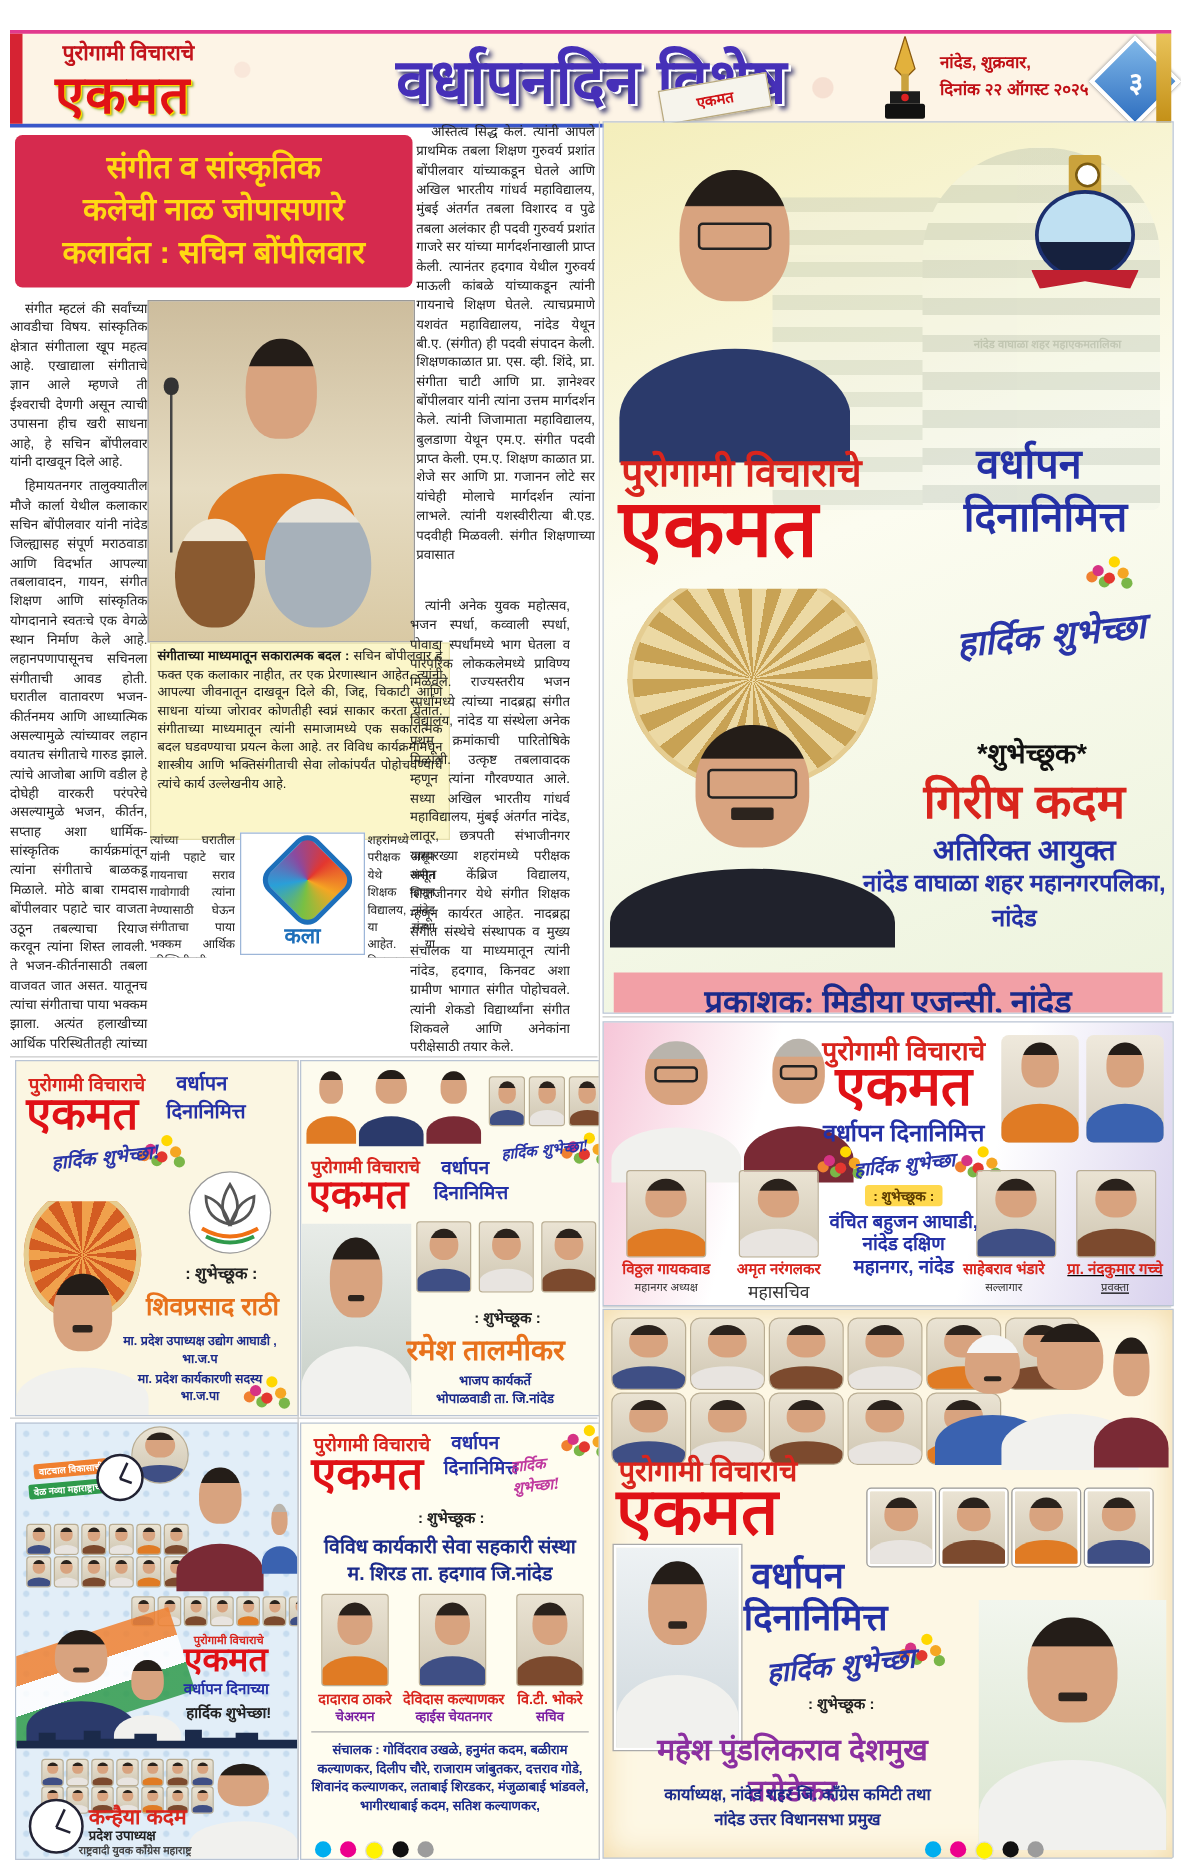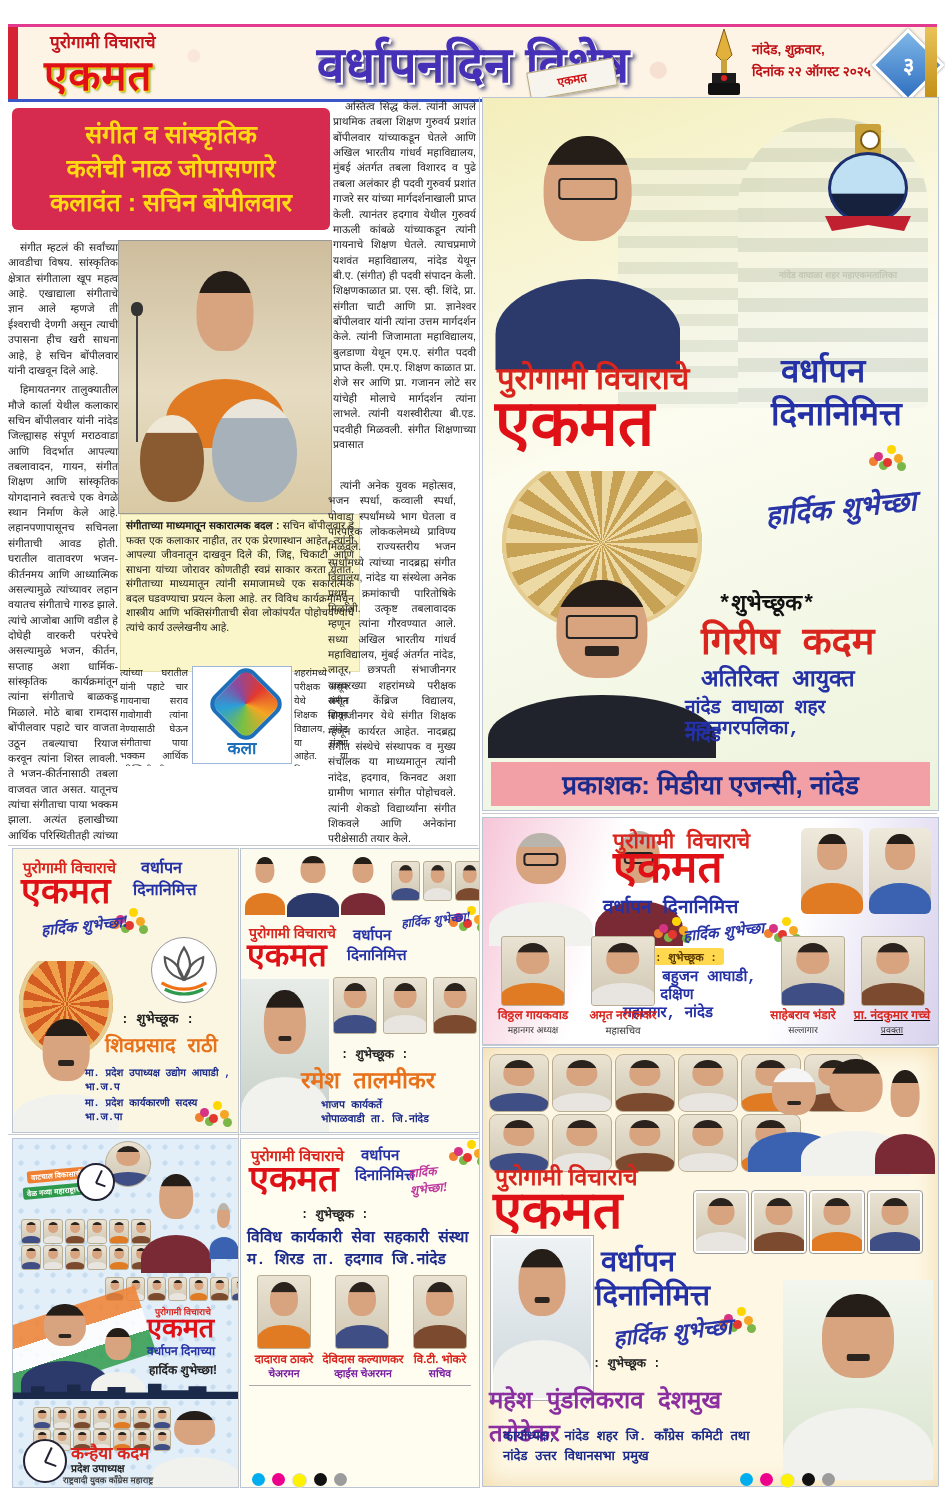--- a/index.html
+++ b/index.html
@@ -1,19 +1,19 @@
 <!DOCTYPE html>
 <html><head>
 <meta charset="utf-8">
 <style>
   html,body{margin:0;padding:0;background:#ffffff;}
   .page{position:relative;width:945px;height:1490px;background:#fff;overflow:hidden;
         font-family:"Liberation Sans","DejaVu Sans",sans-serif;border-radius:17px;}
   .abs{position:absolute;}
-  .ctr{font-family:Liberation Mono, monospace;}
+  .ctr{text-align:center;}
   .hairline-v{position:absolute;width:1px;background:#c9c9c9;}
   .hairline-h{position:absolute;height:1px;background:#c9c9c9;}
 
   
   .masthead{position:absolute;left:8px;top:24px;width:929px;height:72px;
     background:radial-gradient(circle at 20% 40%,#f9e7da 0 6px,transparent 7px),
                radial-gradient(circle at 70% 60%,#f6e0d2 0 8px,transparent 9px),#fdf4e6;
     border-top:3px solid #e23a8e;border-bottom:3px solid #3a57c9;}
   .mh-leftbar{position:absolute;left:0;top:0;width:10px;height:100%;background:#d62333;}
   .mh-goldbar{position:absolute;right:0;top:0;width:12px;height:100%;background:linear-gradient(#e9c35a,#c38f16);}
@@ -104,22 +104,22 @@
   .bldg .b2{position:absolute;left:120px;top:0;width:190px;height:290px;border-radius:50% 50% 6px 6px/30% 30% 6px 6px;
             background:repeating-linear-gradient(#aeb9ac 0 14px,#eef2e9 14px 30px);}
   .bldg .lbl{position:absolute;left:130px;top:150px;width:180px;text-align:center;font-size:9px;color:#5a6a58;font-weight:bold;}
   .emblem{position:absolute;left:342px;top:26px;width:86px;height:110px;}
   .emblem .tower{position:absolute;left:30px;top:0;width:26px;height:34px;background:#caa23c;border-radius:3px 3px 0 0;}
   .emblem .tower::before{content:"";position:absolute;left:5px;top:6px;width:16px;height:16px;border-radius:50%;background:#fff;border:2px solid #7a5a10;}
   .emblem .ring{position:absolute;left:3px;top:28px;width:74px;height:66px;border-radius:50%;border:3px solid #1c2f6e;
                 background:linear-gradient(#bfe0f2 58%,#16213e 59%);}
   .emblem .ribbon{position:absolute;left:0;top:92px;width:86px;height:15px;background:#c02030;
                   clip-path:polygon(0 0,100% 0,92% 100%,50% 60%,8% 100%);}
-  .pink-strip{position:absolute;left:8px;right:8px;top:664px;height:44px;background:#f2a0a6;
-              display:flex;align-items:center;justify-content:center;color:#1b2a8a;font-weight:900;font-size:26px;}
+  .pink-strip{position:absolute;left:8px;right:8px;top:680px;height:44px;background:#f2a0a6;
+              display:flex;align-items:center;justify-content:center;color:#1b2a8a;font-weight:900;font-size:26px;font-family:Liberation Serif, serif;}
 
   
   .vba-ad{left:482px;top:817px;width:455px;height:226px;
           background:linear-gradient(105deg,#f6c6d8,#ffffff 28%,#ffffff 66%,#d8d1ed);}
   
   .cong-ad{left:482px;top:1047px;width:455px;height:438px;background:#fdf7e4;box-shadow:inset 0 0 24px #f2d9a6;}
   .name-purple{color:#8b2fa0;font-weight:900;}
   
   .bjp-ad{left:12px;top:848px;width:225px;height:283px;background:#fbf6e2;}
   .lotus{position:absolute;left:138px;top:88px;width:64px;height:64px;border-radius:50%;background:#fff;border:1px solid #999;}
@@ -303,21 +303,21 @@
     <div class="hs" style="position:absolute;left:18px;top:118px;width:62px;height:68px;"></div>
     <div class="hs" style="position:absolute;left:108px;top:118px;width:62px;height:68px;"></div>
     <div class="hs" style="position:absolute;left:298px;top:118px;width:62px;height:68px;"></div>
     <div class="hs" style="position:absolute;left:378px;top:118px;width:62px;height:68px;"></div>
     <div class="abs namecard" style="left:0px;top:188px;width:100px;">
       <div class="pp-name" style="font-size:12px;">विठ्ठल गायकवाड</div>
       <div class="pp-role" style="font-size:9px;">महानगर अध्यक्ष</div>
     </div>
     <div class="abs namecard" style="left:90px;top:188px;width:100px;">
       <div class="pp-name" style="font-size:12px;">अमृत नरंगलकर</div>
-      <div class="pp-role" style="font-size:10px;">महासचिव</div>
+      <div class="pp-role" style="font-size:14px;">महासचिव</div>
     </div>
     <div class="abs namecard" style="left:269px;top:188px;width:102px;">
       <div class="pp-name" style="font-size:12px;">साहेबराव भंडारे</div>
       <div class="pp-role" style="font-size:9px;">सल्लागार</div>
     </div>
     <div class="abs namecard" style="left:355px;top:188px;width:108px;text-decoration:underline;">
       <div class="pp-name" style="font-size:12px;">प्रा. नंदकुमार गच्चे</div>
       <div class="pp-role" style="font-size:9px;">प्रवक्ता</div>
     </div>
   </div>
@@ -541,27 +541,28 @@
     <div class="abs ctr navy-line" style="left:6px;top:108px;width:226px;font-size:15.5px;font-weight:900;">म. शिरड ता. हदगाव जि.नांदेड</div>
     <div class="hs" style="position:absolute;left:16px;top:136px;width:52px;height:72px;"></div>
     <div class="hs" style="position:absolute;left:94px;top:136px;width:52px;height:72px;"></div>
     <div class="hs" style="position:absolute;left:172px;top:136px;width:52px;height:72px;"></div>
     <div class="abs namecard" style="left:0px;top:212px;width:86px;">
       <div class="pp-name" style="font-size:11.5px;">दादाराव ठाकरे</div>
       <div class="role-purple" style="font-size:10.5px;">चेअरमन</div>
     </div>
     <div class="abs namecard" style="left:72px;top:212px;width:100px;">
       <div class="pp-name" style="font-size:11.5px;">देविदास कल्याणकर</div>
-      <div class="role-purple" style="font-size:10.5px;">व्हाईस चेअरमन</div>
+      <div class="role-purple" style="font-size:10.5px;">व्हाईस चेयतनगर</div>
     </div>
     <div class="abs namecard" style="left:160px;top:212px;width:78px;">
       <div class="pp-name" style="font-size:11.5px;">वि.टी. भोकरे</div>
       <div class="role-purple" style="font-size:10.5px;">सचिव</div>
     </div>
     <div class="hairline-h" style="left:8px;top:246px;width:222px;background:#aaa;position:absolute;"></div>
+    <div class="abs directors" style="left:8px;top:254px;width:222px;">संचालक : गोविंदराव उखळे, हनुमंत कदम, बळीराम कल्याणकर, दिलीप चौरे, राजाराम जांबुतकर, दत्तराव गोडे, शिवानंद कल्याणकर, लताबाई शिरडकर, मंजुळाबाई भांडवले, भागीरथाबाई कदम, सतिश कल्याणकर,</div>
   </div>
 
   <div class="hairline-v" style="left:479px;top:97px;height:1389px;"></div>
   <div class="hairline-v" style="left:238px;top:848px;height:638px;"></div>
   <div class="hairline-h" style="left:8px;top:845px;width:470px;"></div>
   <div class="hairline-h" style="left:8px;top:1134px;width:470px;"></div>
   <div class="hairline-h" style="left:482px;top:813px;width:455px;"></div>
   <div class="hairline-h" style="left:482px;top:1045px;width:455px;"></div>
 
   <div class="dots" style="left:252px;top:1473px;">

